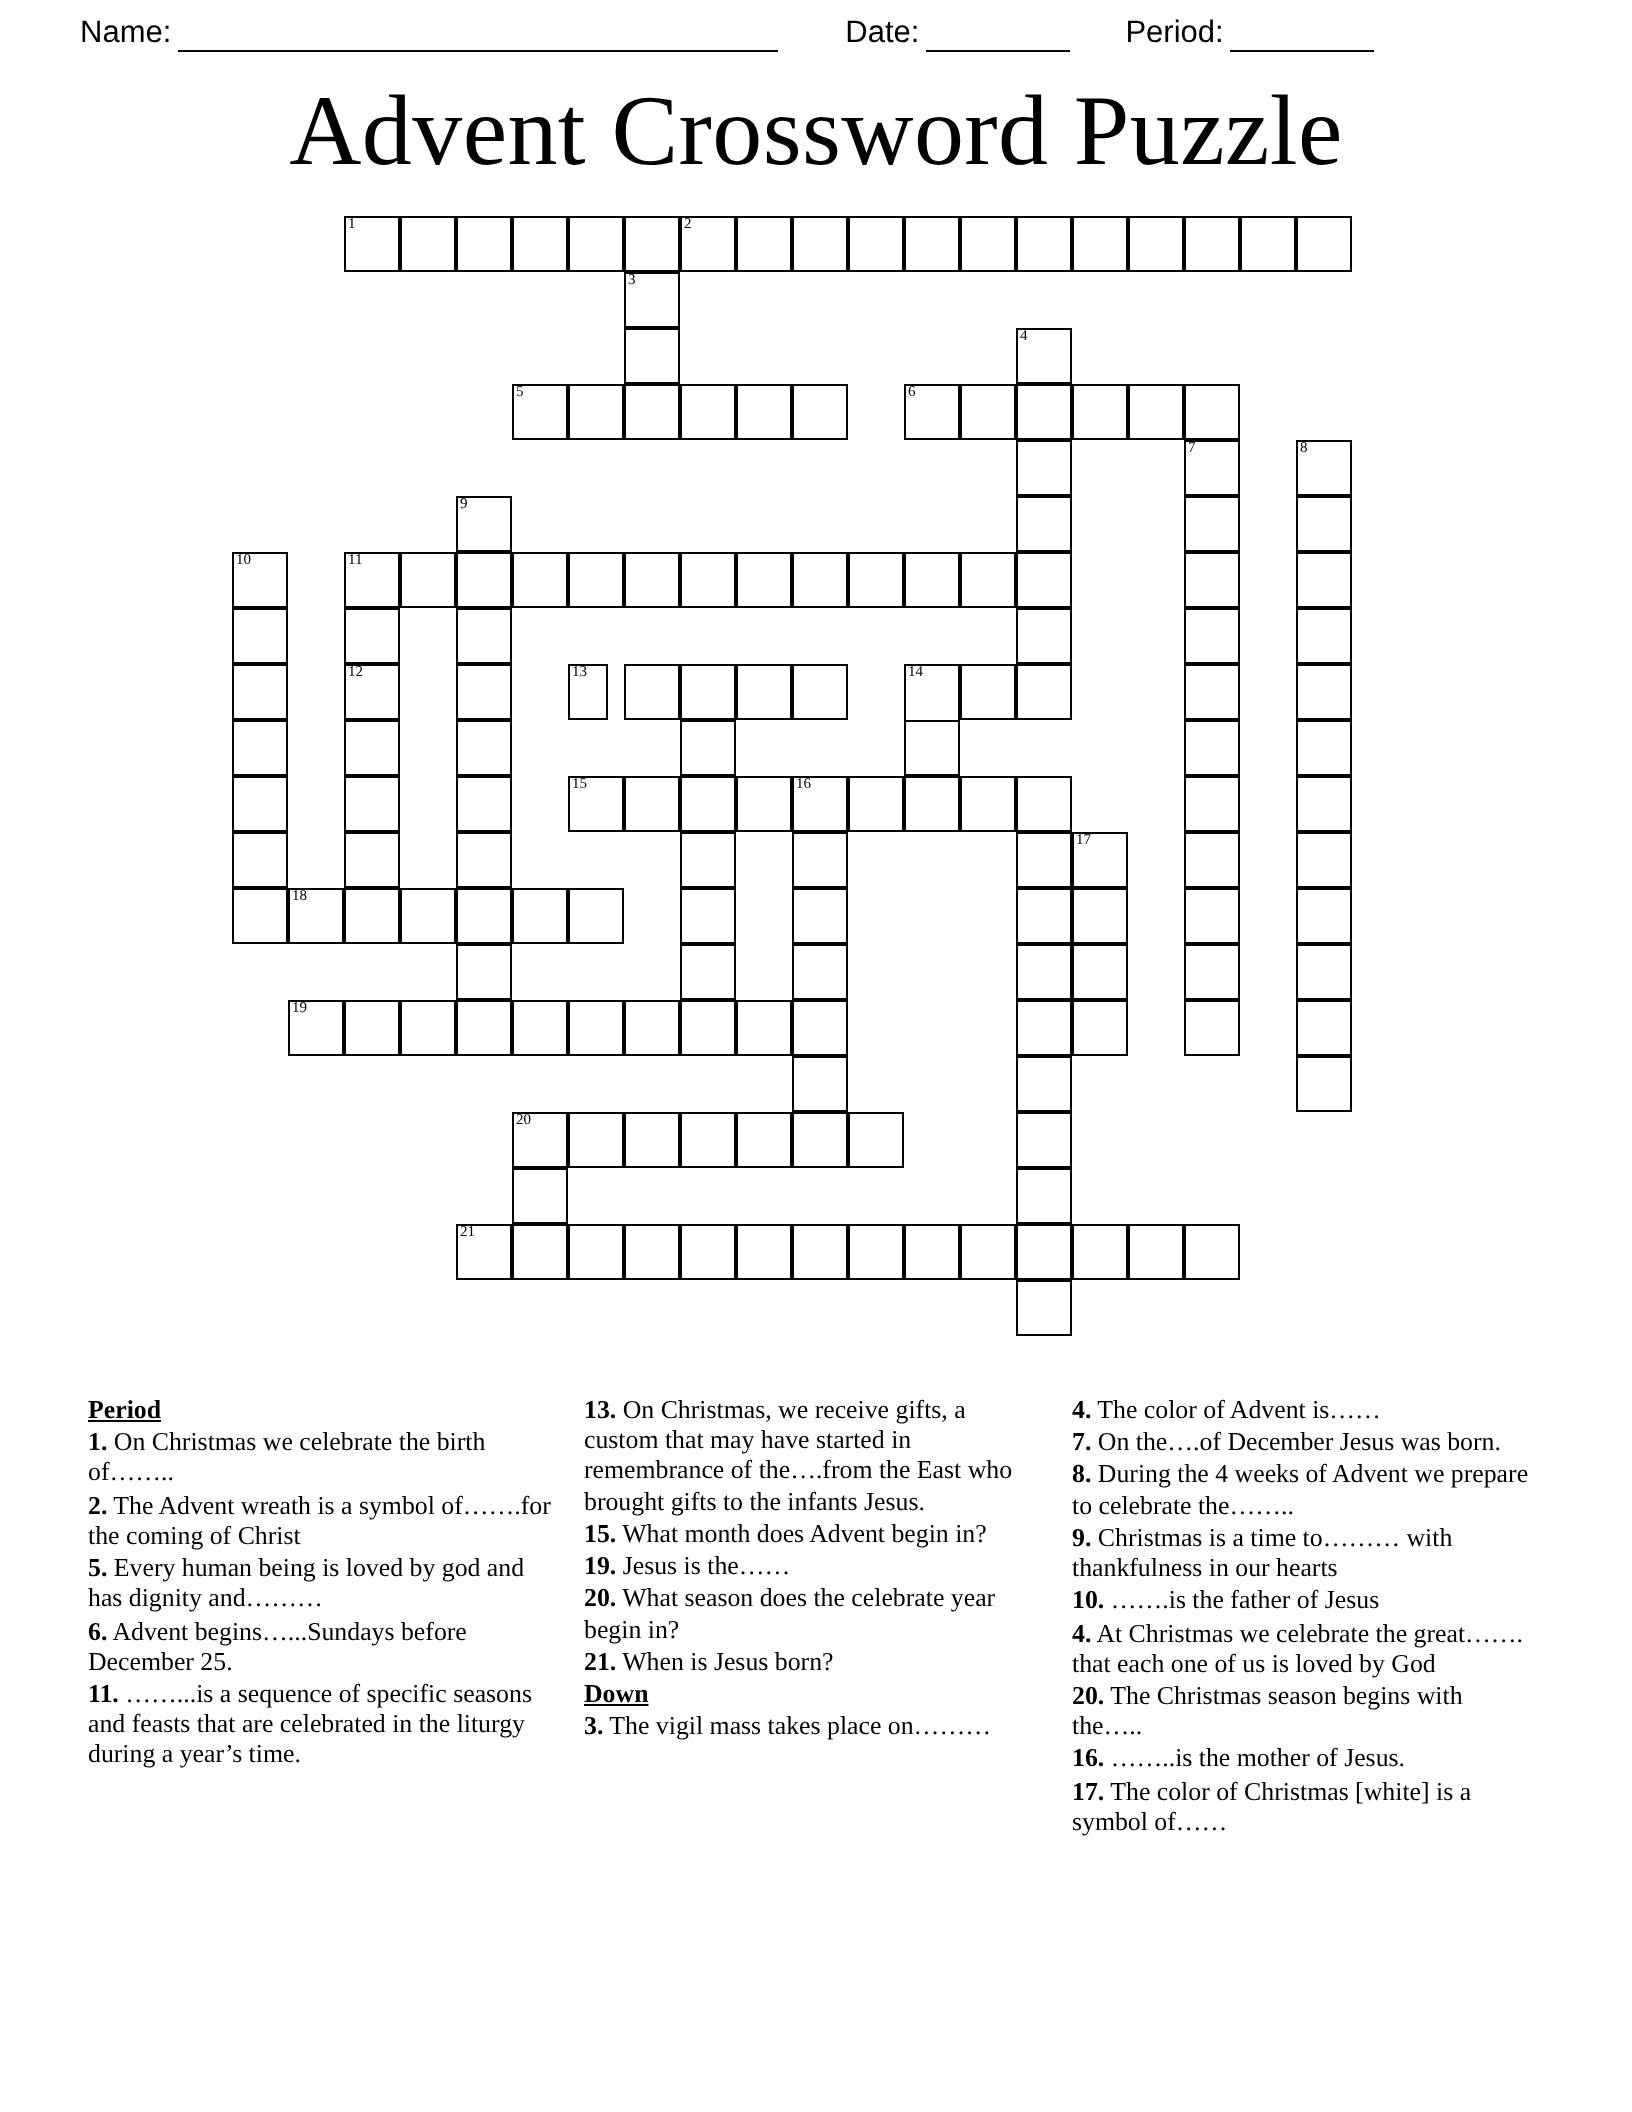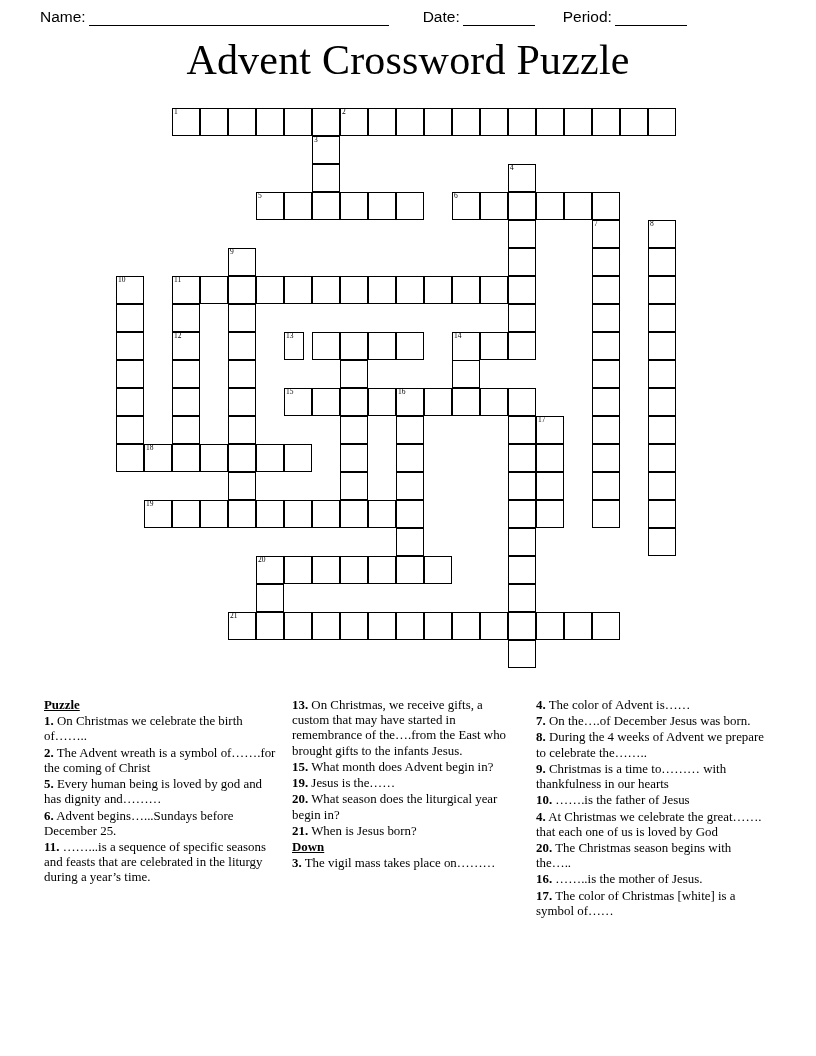--- a/index.html
+++ b/index.html
@@ -53,21 +53,21 @@
   .gap-b { width: 28px; }
 
   
   .title {
     position: absolute;
     top: 36px;
     left: 0;
     width: 816px;
     text-align: center;
     font-family: "Liberation Serif", serif;
-    font-size: 42px;
+    font-size: 50px;
     font-weight: 400;
     letter-spacing: 0.2px;
   }
 
   
   #grid {
     position: absolute;
     top: 108px;
     left: 0px;
     width: 816px;
@@ -344,33 +344,33 @@
       <div class="cell" style="left: 508px; top: 504px; width: 28px; height: 28px;"></div>
       <div class="cell" style="left: 536px; top: 504px; width: 28px; height: 28px;"></div>
       <div class="cell" style="left: 564px; top: 504px; width: 28px; height: 28px;"></div>
       <div class="cell" style="left: 592px; top: 504px; width: 28px; height: 28px;"></div>
       <div class="cell" style="left: 508px; top: 532px; width: 28px; height: 28px;"></div>
     </div>
 
   <div class="clues">
 
     <div class="col">
-      <div class="sect-head">Puzzle</div>
+      <div class="sect-head">Period</div>
       <p class="clue"><b>1.</b> <span>On Christmas we celebrate the birth of……..</span></p>
       <p class="clue"><b>2.</b> <span>The Advent wreath is a symbol of…….for the coming of Christ</span></p>
       <p class="clue"><b>5.</b> <span>Every human being is loved by god and has dignity and………</span></p>
       <p class="clue"><b>6.</b> <span>Advent begins…...Sundays before December 25.</span></p>
       <p class="clue"><b>11.</b> <span>……...is a sequence of specific seasons and feasts that are celebrated in the liturgy during a year’s time.</span></p>
     </div>
 
     <div class="col mid">
       <p class="clue"><b>13.</b> <span>On Christmas, we receive gifts, a custom that may have started in remembrance of the….from the East who brought gifts to the infants Jesus.</span></p>
       <p class="clue"><b>15.</b> <span>What month does Advent begin in?</span></p>
       <p class="clue"><b>19.</b> <span>Jesus is the……</span></p>
-      <p class="clue"><b>20.</b> <span>What season does the liturgical year begin in?</span></p>
+      <p class="clue"><b>20.</b> <span>What season does the celebrate year begin in?</span></p>
       <p class="clue"><b>21.</b> <span>When is Jesus born?</span></p>
       <div class="sect-head">Down</div>
       <p class="clue"><b>3.</b> <span>The vigil mass takes place on………</span></p>
     </div>
 
     <div class="col right">
       <p class="clue"><b>4.</b> <span>The color of Advent is……</span></p>
       <p class="clue"><b>7.</b> <span>On the….of December Jesus was born.</span></p>
       <p class="clue"><b>8.</b> <span>During the 4 weeks of Advent we prepare to celebrate the……..</span></p>
       <p class="clue"><b>9.</b> <span>Christmas is a time to……… with thankfulness in our hearts</span></p>

